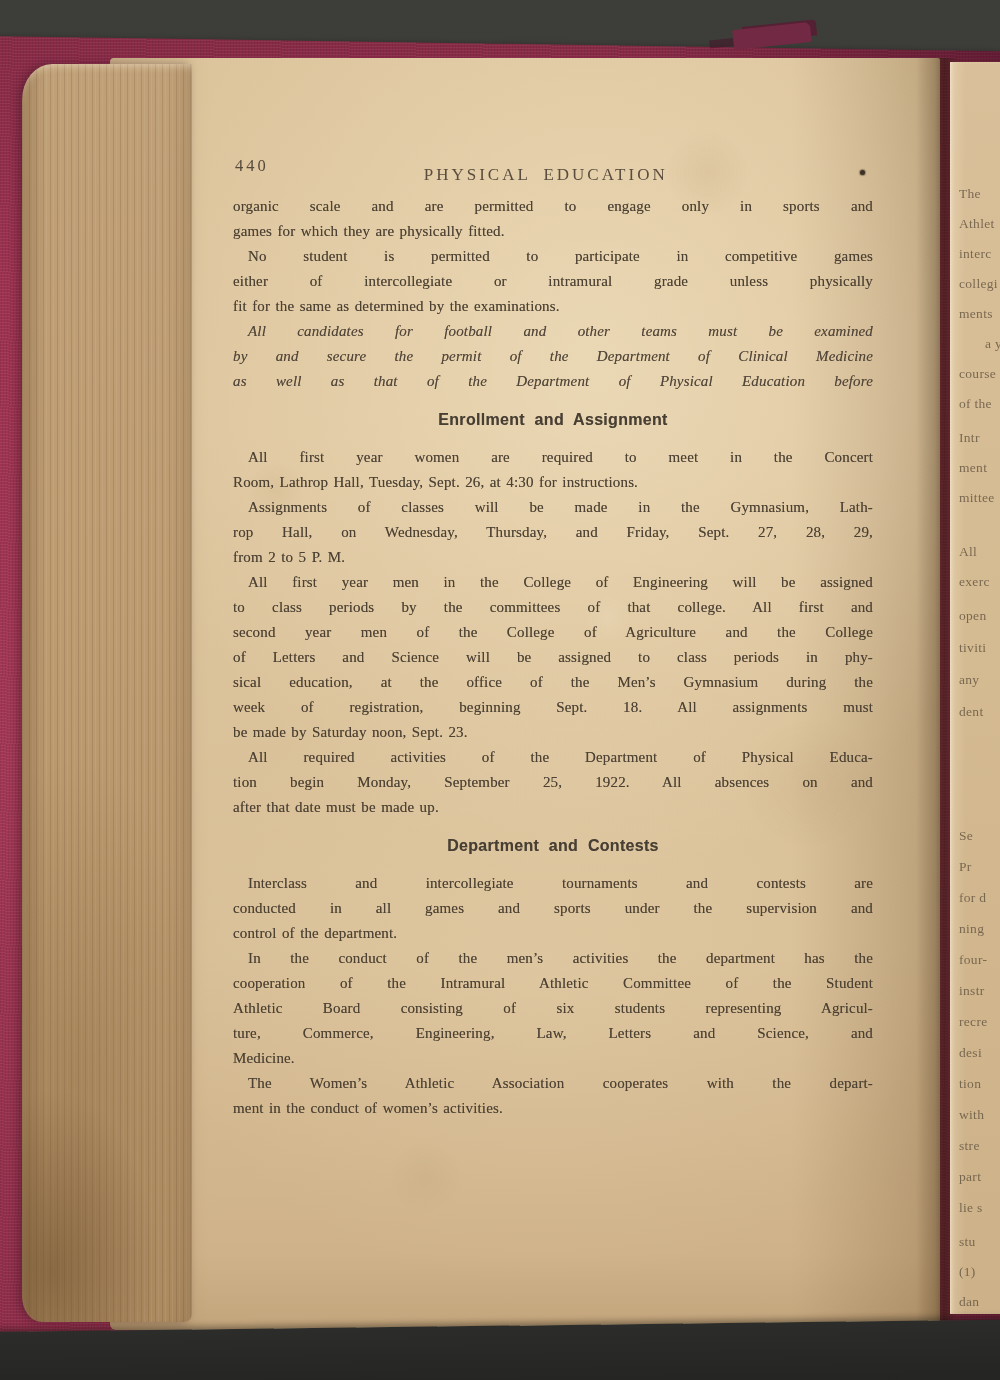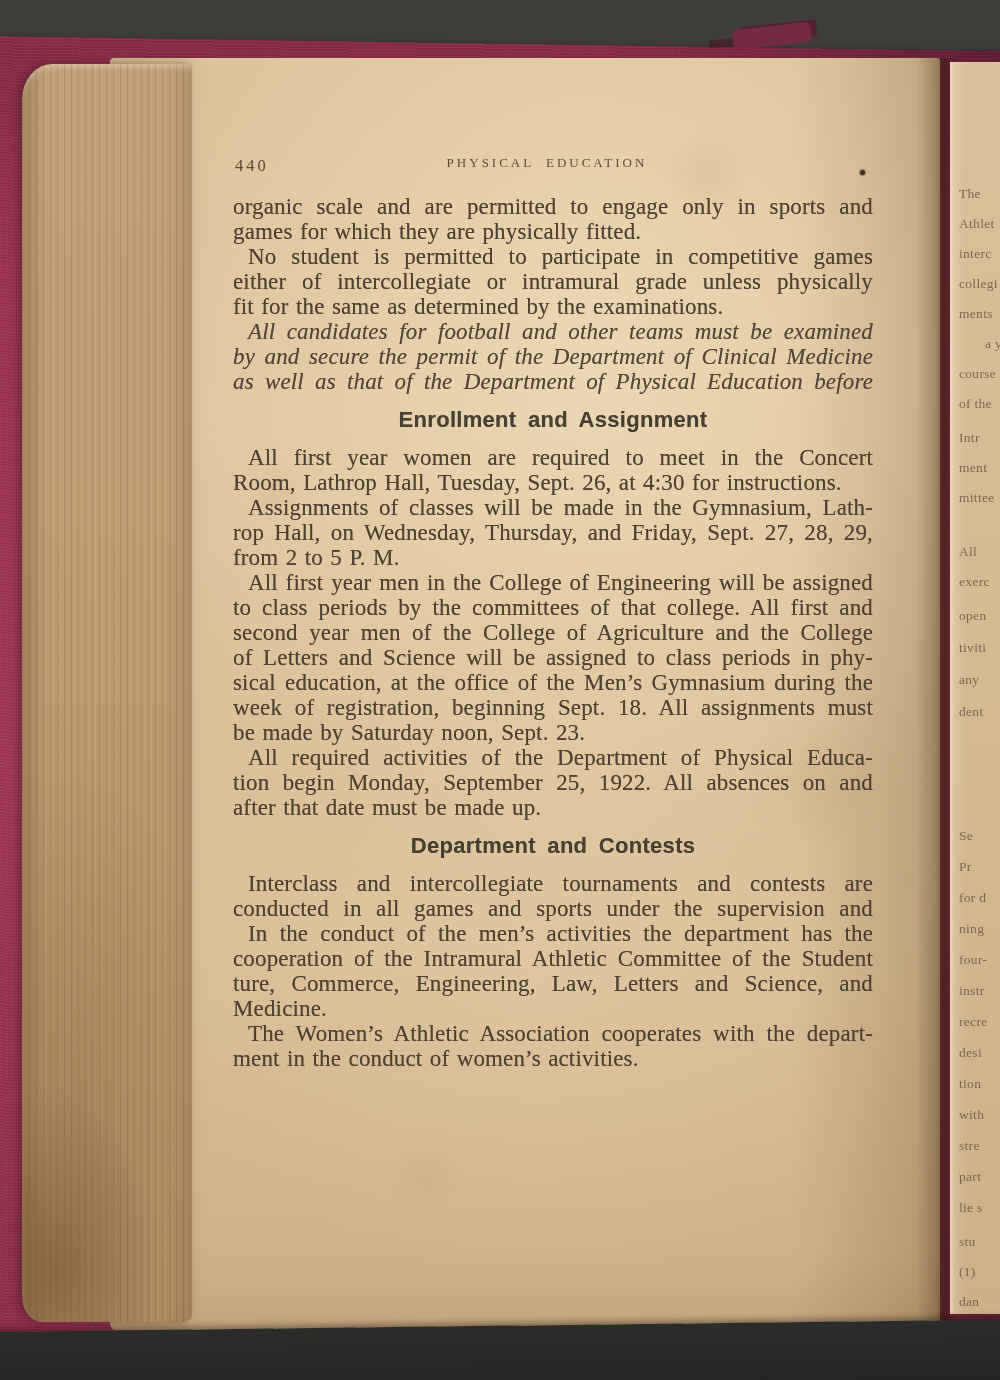--- a/index.html
+++ b/index.html
@@ -81,41 +81,41 @@
   }
   
   .text-column{
     position:absolute;left:233px;top:150px;width:640px;color:#4c4133;
   }
   .running-head{position:relative;height:40px;}
   .folio{
     position:absolute;left:2px;top:6px;font-size:16.5px;letter-spacing:3px;color:#564a3b;
   }
   .head-title{
-    position:absolute;left:50%;top:5px;transform:translateX(-53%);
-    font-size:13px;letter-spacing:3px;color:#5a4d3e;word-spacing:6px;
+    position:absolute;left:50%;top:15px;transform:translateX(-53%);
+    font-size:17px;letter-spacing:3px;color:#5a4d3e;word-spacing:6px;
   }
   .ink-speck{
     position:absolute;left:627px;top:20px;width:5px;height:5px;border-radius:50%;
     background:#3c3126;box-shadow:0 0 1px 1px rgba(60,48,35,.4);
   }
   .body-copy{margin-top:4px;}
   .para{margin:0;}
   .tline{
-    font-size:23px;line-height:25px;text-align:justify;text-align-last:justify;
+    font-size:15px;line-height:25px;text-align:justify;text-align-last:justify;
     word-spacing:1.5px;letter-spacing:.15px;
     text-shadow:0 0 .5px rgba(76,65,51,.55);
     white-space:normal;
   }
   .tline.last{text-align-last:left;}
   .tline.ind{text-indent:15px;}
   .para.italic .tline{font-style:italic;color:#52463a;}
   .section-heading{
     font-family:"Liberation Sans", sans-serif;font-weight:bold;
-    font-size:22px;line-height:26px;color:#483f34;text-align:center;
+    font-size:16px;line-height:26px;color:#483f34;text-align:center;
     letter-spacing:.3px;word-spacing:5px;margin:13px 0 12px 0;
     text-shadow:0 0 .5px rgba(72,63,52,.5);
   }
 </style>
 </head>
 <body>
 
 <div class="stage" style="background: linear-gradient(rgb(61, 62, 58) 0%, rgb(55, 56, 52) 60%, rgb(46, 47, 43) 100%);">
 
   <div class="cover"></div>
@@ -209,24 +209,26 @@
         </div>
         <div class="para">
           <div class="tline ind">All required activities of the Department of Physical Educa-</div>
           <div class="tline">tion begin Monday, September 25, 1922.  All absences on and</div>
           <div class="tline last">after that date must be made up.</div>
         </div>
         <div class="section-heading">Department and Contests</div>
         <div class="para">
           <div class="tline ind">Interclass and intercollegiate tournaments and contests are</div>
           <div class="tline">conducted in all games and sports under the supervision and</div>
+          <div class="tline last">control of the department.</div>
         </div>
         <div class="para">
           <div class="tline ind">In the conduct of the men’s activities the department has the</div>
           <div class="tline">cooperation of the Intramural Athletic Committee of the Student</div>
+          <div class="tline">Athletic Board consisting of six students representing Agricul-</div>
           <div class="tline">ture, Commerce, Engineering, Law, Letters and Science, and</div>
           <div class="tline last">Medicine.</div>
         </div>
         <div class="para">
           <div class="tline ind">The Women’s Athletic Association cooperates with the depart-</div>
           <div class="tline last">ment in the conduct of women’s activities.</div>
         </div>
       </div>
   </div>
 

